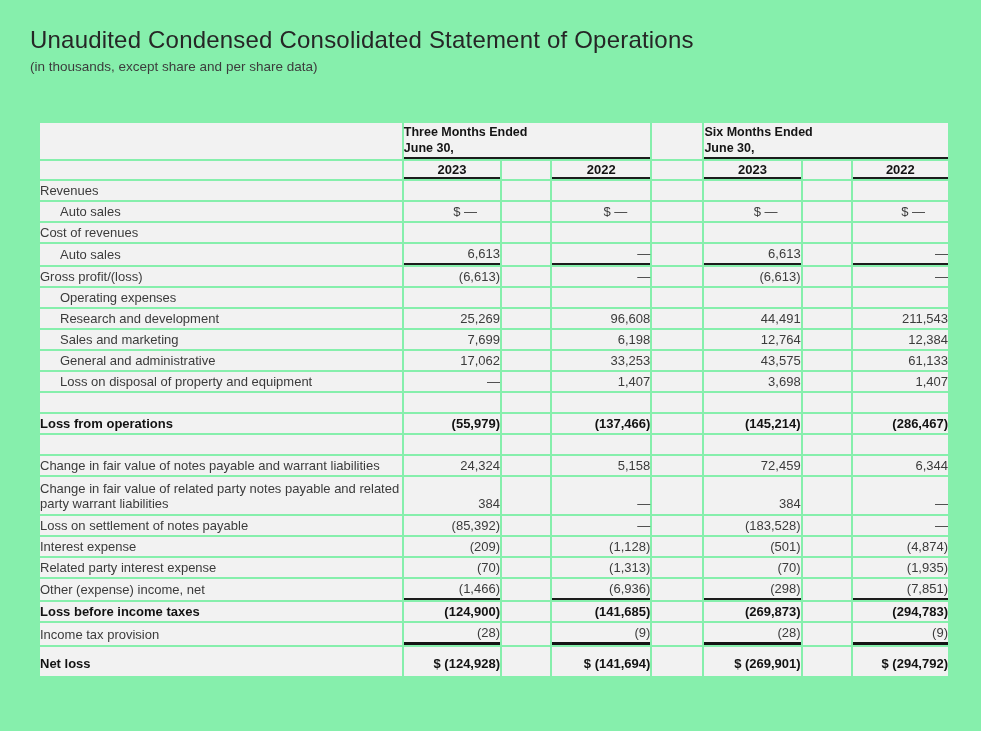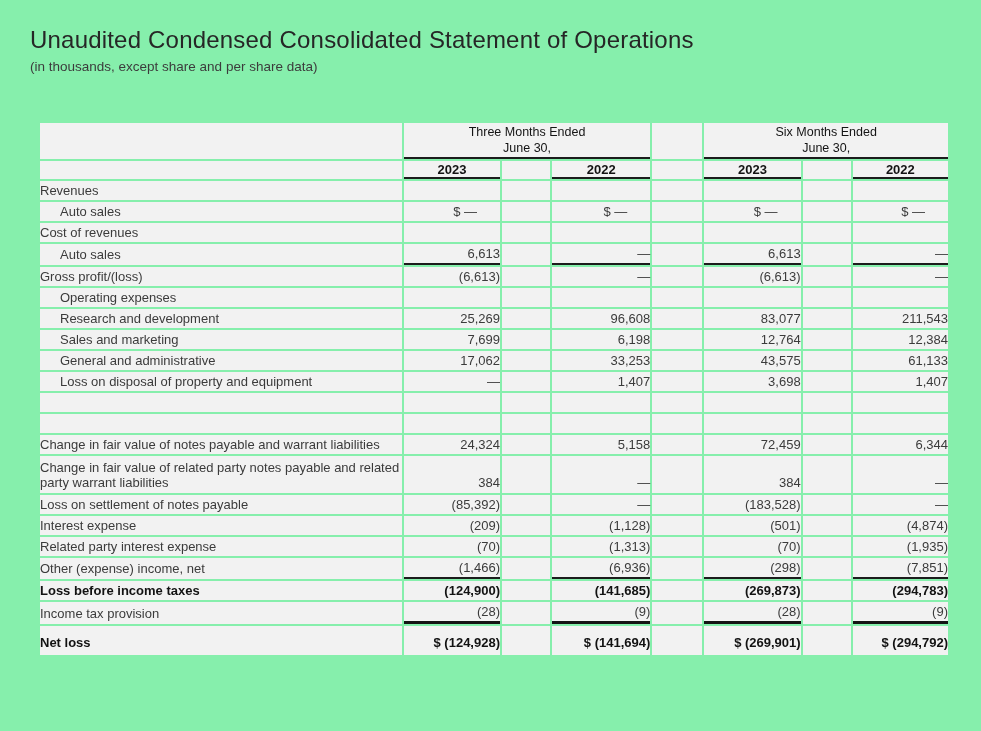--- a/index.html
+++ b/index.html
@@ -20,22 +20,22 @@
   }
   table.fin {
     position:absolute; left:38px; top:121px;
     border-collapse:separate; border-spacing:2px;
     table-layout:fixed; width:912px;
     font-size:13px; color:#3b3b3b;
   }
   table.fin th, table.fin td { background:#f2f2f2; padding:0; }
   th.corner, th.ggap, th.ygap { background:#f2f2f2; }
   th.group {
-    height:34px; vertical-align:middle; text-align:center;
-    font-size:12.5px; font-weight:normal; color:#141414;
+    height:34px; vertical-align:middle; text-align:left;
+    font-size:12.5px; font-weight:bold; color:#141414;
     border-bottom:2px solid #1c1c1c; line-height:16px; padding-top:2px;
   }
   th.year {
     height:16px; text-align:center; font-size:13px; font-weight:bold;
     color:#141414; border-bottom:2px solid #1c1c1c;
   }
   td { height:19px; vertical-align:middle; }
   td.lbl { padding-left:4px; white-space:normal; line-height:15px; }
   td.lbl.ind { padding-left:20px; }
   td.num { text-align:right; padding-right:10px; white-space:nowrap; }
@@ -151,21 +151,21 @@
           <td class="num"></td>
           <td></td>
           <td class="num"></td>
         </tr>
         <tr>
           <td class="lbl ind">Research and development</td>
           <td class="num">25,269</td>
           <td></td>
           <td class="num">96,608</td>
           <td></td>
-          <td class="num">83,077</td>
+          <td class="num">44,491</td>
           <td></td>
           <td class="num">211,543</td>
         </tr>
         <tr>
           <td class="lbl ind">Sales and marketing</td>
           <td class="num">7,699</td>
           <td></td>
           <td class="num">6,198</td>
           <td></td>
           <td class="num">12,764</td>
@@ -194,20 +194,30 @@
         </tr>
         <tr>
           <td class="lbl"></td>
           <td class="num"></td>
           <td></td>
           <td class="num"></td>
           <td></td>
           <td class="num"></td>
           <td></td>
           <td class="num"></td>
+        </tr>
+        <tr class="bold">
+          <td class="lbl">Loss from operations</td>
+          <td class="num">(55,979)</td>
+          <td></td>
+          <td class="num">(137,466)</td>
+          <td></td>
+          <td class="num">(145,214)</td>
+          <td></td>
+          <td class="num">(286,467)</td>
         </tr>
         <tr>
           <td class="lbl"></td>
           <td class="num"></td>
           <td></td>
           <td class="num"></td>
           <td></td>
           <td class="num"></td>
           <td></td>
           <td class="num"></td>

